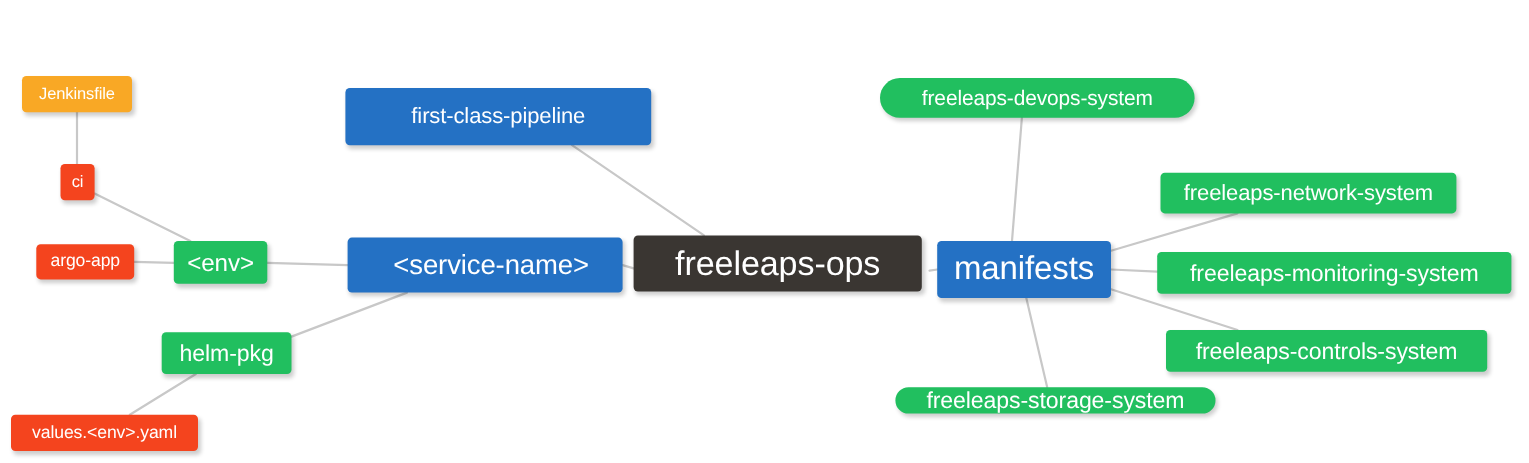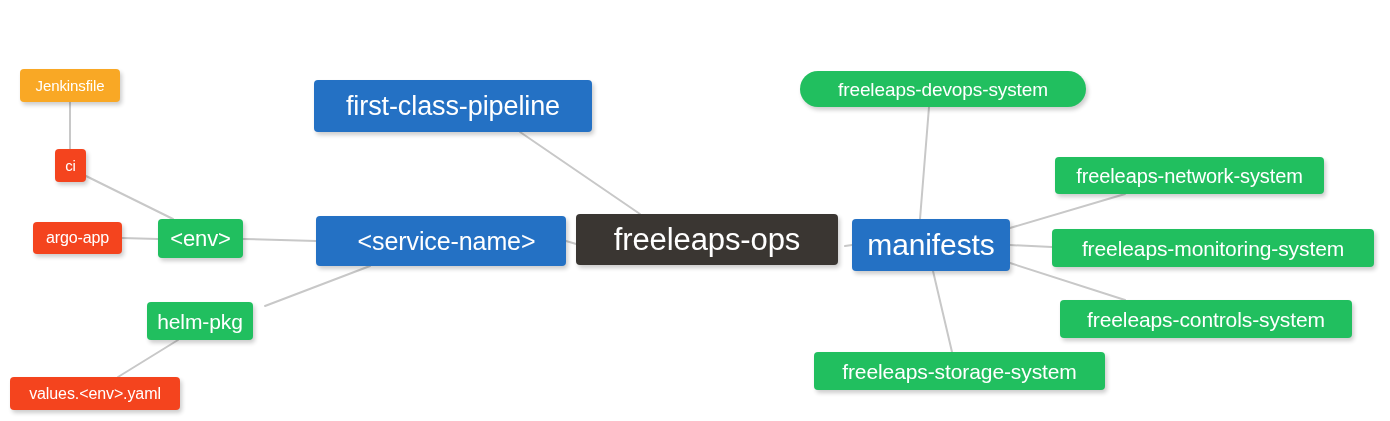--- a/index.html
+++ b/index.html
@@ -62,24 +62,24 @@
       <line x1="920" y1="175" x2="929" y2="63" stroke="#c8c8c8" stroke-width="2" stroke-linecap="round"></line>
       <line x1="1010" y1="184" x2="1125" y2="150" stroke="#c8c8c8" stroke-width="2" stroke-linecap="round"></line>
       <line x1="1010" y1="201" x2="1052" y2="203" stroke="#c8c8c8" stroke-width="2" stroke-linecap="round"></line>
       <line x1="1010" y1="219" x2="1125" y2="256" stroke="#c8c8c8" stroke-width="2" stroke-linecap="round"></line>
       <line x1="933" y1="227" x2="952" y2="308" stroke="#c8c8c8" stroke-width="2" stroke-linecap="round"></line>
     </svg>
 <div class="node n-orange" style="left: 20px; top: 25px; width: 100px; height: 33px; font-size: 15px;">Jenkinsfile</div>
     <div class="node n-red" style="left: 55px; top: 105px; width: 31px; height: 33px; font-size: 15px;">ci</div>
     <div class="node n-red" style="left: 33px; top: 178px; width: 89px; height: 32px; font-size: 16px;">argo-app</div>
     <div class="node n-green" style="left: 158px; top: 175px; width: 85px; height: 39px; font-size: 22px;">&lt;env&gt;</div>
-    <div class="node n-green" style="left: 147px; top: 258px; width: 106px; height: 38px; font-size: 21px;">helm-pkg</div>
+    <div class="node n-green" style="left: 147px; top: 258px; width: 118px; height: 38px; font-size: 21px;">helm-pkg</div>
     <div class="node n-red" style="left: 10px; top: 333px; width: 170px; height: 33px; font-size: 16px;">values.&lt;env&gt;.yaml</div>
-    <div class="node n-blue" style="left: 314px; top: 36px; width: 278px; height: 52px; font-size: 27px;">first-class-pipeline</div>
+    <div class="node n-blue" style="left: 314px; top: 36px; width: 278px; height: 52px; font-size: 20px;">first-class-pipeline</div>
     <div class="node n-blue" style="left: 316px; top: 172px; width: 250px; height: 50px; font-size: 25px; padding-left: 11px;">&lt;service-name&gt;</div>
     <div class="node n-root" style="left: 576px; top: 170px; width: 262px; height: 51px; font-size: 31px;">freeleaps-ops</div>
     <div class="node n-blue" style="left: 852px; top: 175px; width: 158px; height: 52px; font-size: 30px;">manifests</div>
     <div class="node n-green" style="left: 800px; top: 27px; width: 286px; height: 36px; font-size: 19px; border-radius: 18px;">freeleaps-devops-system</div>
     <div class="node n-green" style="left: 1055px; top: 113px; width: 269px; height: 37px; font-size: 20px;">freeleaps-network-system</div>
     <div class="node n-green" style="left: 1052px; top: 185px; width: 322px; height: 38px; font-size: 21px;">freeleaps-monitoring-system</div>
     <div class="node n-green" style="left: 1060px; top: 256px; width: 292px; height: 38px; font-size: 21px;">freeleaps-controls-system</div>
-    <div class="node n-green" style="left: 814px; top: 308px; width: 291px; height: 38px; font-size: 21px;">freeleaps-storage-system</div>
+    <div class="node n-green" style="left: 814px; top: 308px; width: 291px; height: 24px; font-size: 21px; border-radius: 12px;">freeleaps-storage-system</div>
   </div>
 
 </body></html>

